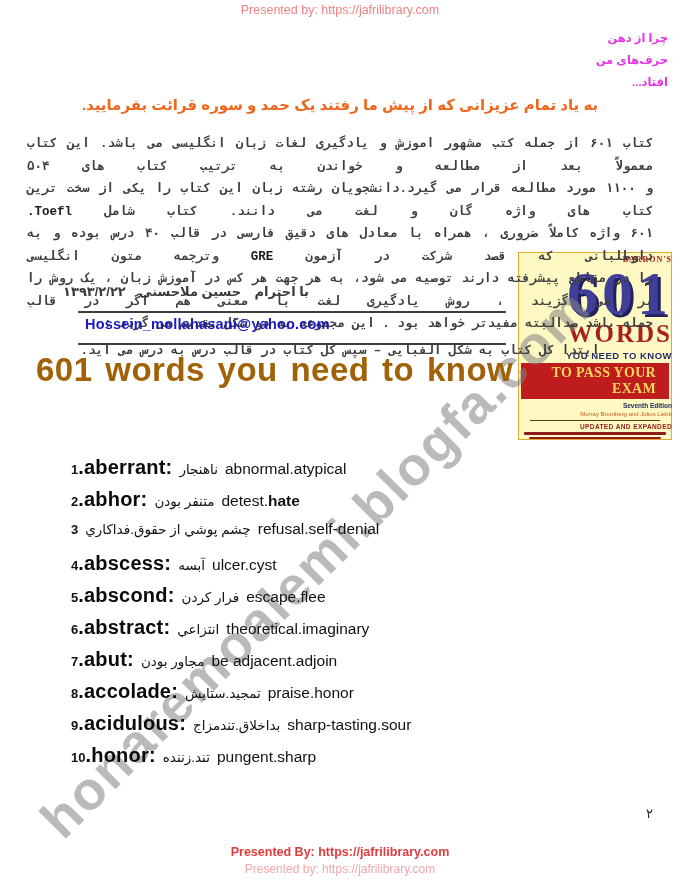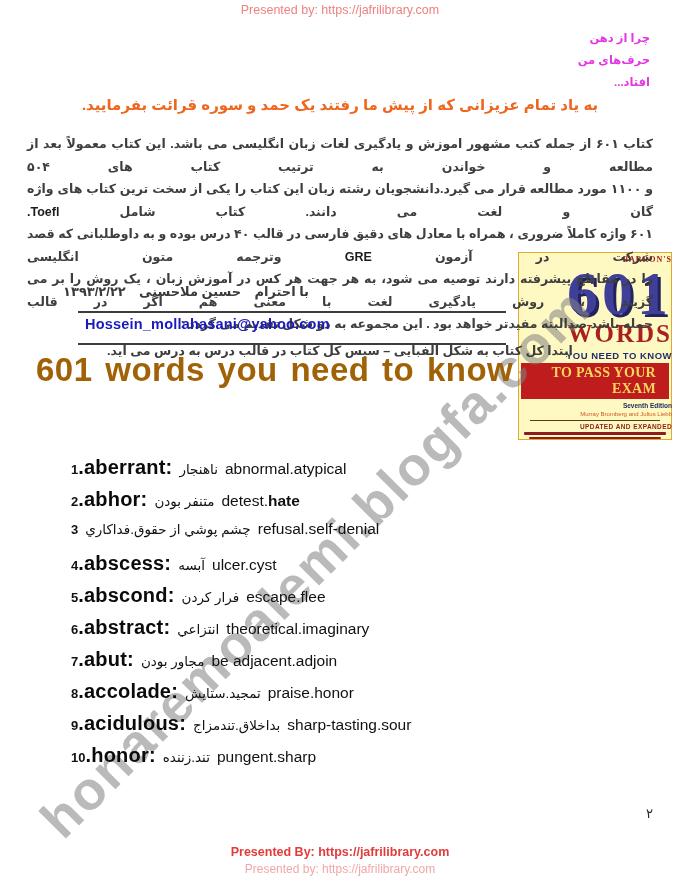--- a/index.html
+++ b/index.html
@@ -16,28 +16,28 @@
   }
   
   .presented-top{position:absolute;top:3px;left:0;width:100%;text-align:center;
     font-size:12.5px;color:#ee8181;z-index:3;}
   .footer-1{position:absolute;top:845px;left:0;width:100%;text-align:center;
     font-size:12.5px;font-weight:700;color:#e23b3b;z-index:3;}
   .footer-2{position:absolute;top:862px;left:0;width:100%;text-align:center;
     font-size:12px;color:#f2a6a6;z-index:3;}
   .page-num{position:absolute;top:806px;right:27px;font-size:13px;color:#222;z-index:3;}
   
-  .corner-notes{position:absolute;top:27px;right:30px;z-index:3;direction:rtl;
+  .corner-notes{position:absolute;top:27px;right:12px;z-index:3;direction:rtl;
     font-size:11.5px;font-weight:700;color:#e438e4;line-height:22px;}
   
   .memorial{position:absolute;top:96px;left:0;width:100%;text-align:center;z-index:3;
     direction:rtl;font-size:15px;font-weight:800;color:#ef671f;}
   
   .intro{position:absolute;top:133px;left:27px;right:27px;z-index:3;direction:rtl;
-    font-size:12.5px;font-weight:700;color:#3e3e3e;line-height:22.5px;}
+    font-size:12.5px;font-weight:700;color:#3e3e3e;line-height:22.5px;font-family:Liberation Mono, monospace;}
   .intro .jline{text-align:justify;text-align-last:justify;}
   .intro .rline{text-align:right;}
   .intro .closing{text-align:center;margin-top:4px;}
   .lat{direction:ltr;unicode-bidi:isolate;font-weight:900;color:#1c1c1c;}
   
   .signoff{position:absolute;top:284px;left:63px;width:246px;z-index:3;direction:rtl;
     display:flex;justify-content:space-between;font-size:13px;font-weight:700;color:#3a3a3a;}
   .rule{position:absolute;left:78px;width:428px;border-top:2px solid #3d3d3d;z-index:3;}
   .rule-1{top:311px;}
   .rule-2{top:343px;}

